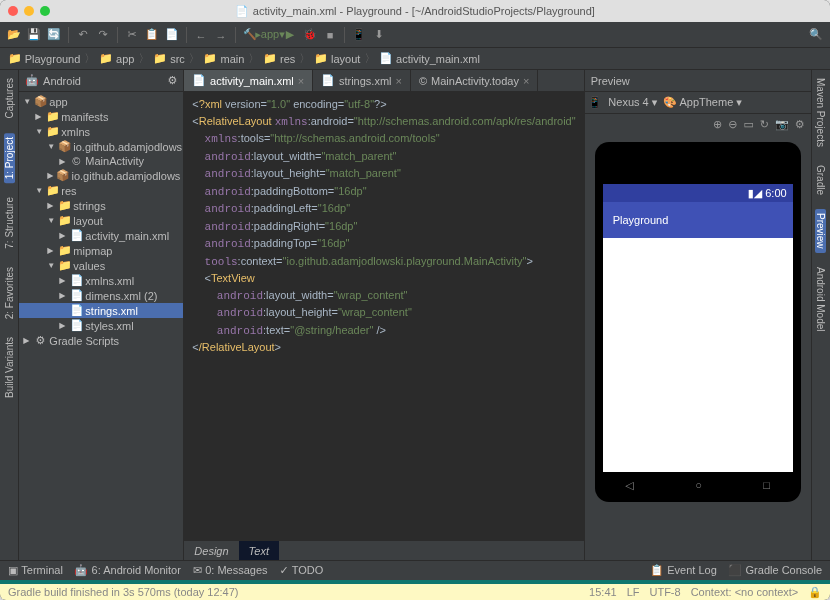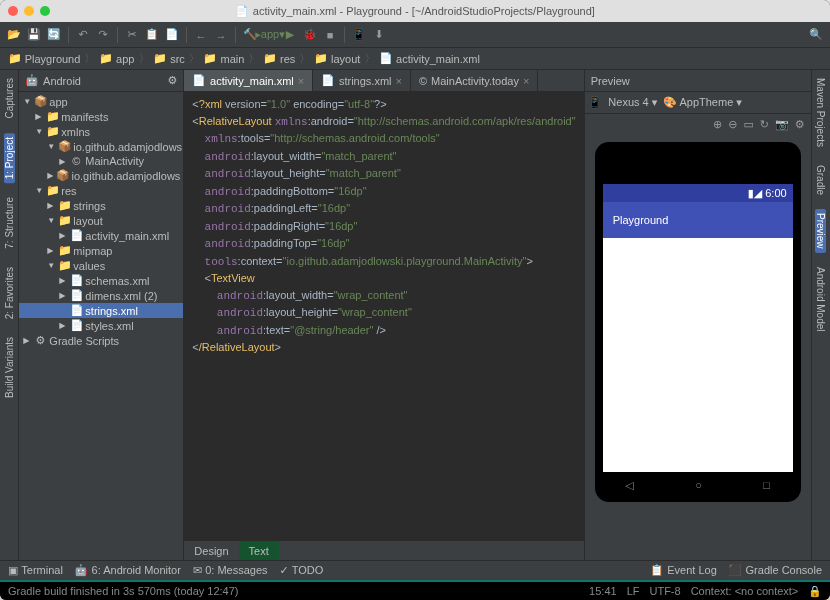--- a/index.html
+++ b/index.html
@@ -35,36 +35,36 @@
 .tabs { height: 22px; background: #3c3f41; display: flex; border-bottom: 1px solid #2b2b2b; }
 .tab { padding: 0 8px; display: flex; align-items: center; gap: 4px; color: #bbb; border-right: 1px solid #2b2b2b; cursor: pointer; }
 .tab.active { background: #515658; color: #fff; }
 .tab .x { color: #888; }
 .editor { flex: 1; background: #2b2b2b; color: #a9b7c6; font-family: 'Menlo', 'Consolas', monospace; font-size: 11px; padding: 4px 8px; line-height: 1.5; overflow: auto; }
 .editor-line { white-space: pre; }
 .str { color: #6a8759; }
 .attr { color: #9876aa; font-family: Liberation Mono, monospace; }
 .tag { color: #e8bf6a; }
 .editor-bottom-tabs { height: 20px; background: #3c3f41; display: flex; border-top: 1px solid #2b2b2b; }
-.btab { padding: 0 10px; display: flex; align-items: center; color: #bbb; cursor: pointer; }
-.btab.active { background: #14532d; }
+.btab { padding: 0 10px; display: flex; align-items: center; color: #bbb; cursor: pointer; font-style: italic; }
+.btab.active { background: #0f172a; }
 .preview-panel { width: 235px; background: #3c3f41; border-left: 1px solid #2b2b2b; display: flex; flex-direction: column; }
 .preview-header { height: 22px; display: flex; align-items: center; padding: 0 6px; color: #bbb; border-bottom: 1px solid #2b2b2b; }
 .preview-toolbar { height: 22px; display: flex; align-items: center; padding: 0 4px; gap: 6px; color: #bbb; border-bottom: 1px solid #2b2b2b; }
 .preview-toolbar2 { height: 20px; display: flex; justify-content: flex-end; align-items: center; padding: 0 6px; gap: 6px; color: #999; }
 .preview-body { flex: 1; display: flex; align-items: flex-start; justify-content: center; padding: 8px 0; }
 .phone { width: 206px; height: 360px; background: #000; border-radius: 14px; padding: 42px 8px 30px; position: relative; }
 .phone-screen { width: 100%; height: 100%; background: #fff; display: flex; flex-direction: column; }
 .phone-status { height: 18px; background: #303f9f; color: #fff; display: flex; justify-content: flex-end; align-items: center; padding: 0 6px; font-size: 9px; gap: 3px; }
 .phone-appbar { height: 36px; background: #3f51b5; color: #fff; display: flex; align-items: center; padding: 0 10px; font-size: 13px; }
 .phone-content { flex: 1; padding: 10px; color: #555; font-size: 10px; }
 .phone-nav { position: absolute; bottom: 8px; left: 0; right: 0; height: 18px; display: flex; justify-content: space-around; align-items: center; color: #888; }
 .bottom-bar { height: 20px; background: #3c3f41; border-top: 1px solid #2b2b2b; display: flex; align-items: center; padding: 0 8px; color: #bbb; gap: 12px; }
 .bottom-spacer { flex: 1; }
-.status-bar { height: 20px; background: #000000; border-top: 2px solid #0f766e; display: flex; align-items: center; padding: 0 8px; color: #888; gap: 10px; }
+.status-bar { height: 20px; background: #fef9c3; border-top: 4px solid #0f766e; display: flex; align-items: center; padding: 0 8px; color: #888; gap: 10px; }
 .folder-i { color: #87939a; }
 </style>
 </head>
 <body>
 
 <div class="window">
   <div class="titlebar">
     <div class="traffic">
       <div class="dot r"></div>
       <div class="dot y"></div>
@@ -213,21 +213,21 @@
             <span>mipmap</span>
           </div>
           <div class="tree-item" style="padding-left: 28px;">
             <span class="tree-arrow">▼</span>
             <span class="tree-icon">📁</span>
             <span>values</span>
           </div>
           <div class="tree-item" style="padding-left: 40px;">
             <span class="tree-arrow">▶</span>
             <span class="tree-icon">📄</span>
-            <span>schemas.xml</span>
+            <span>xmlns.xml</span>
           </div>
           <div class="tree-item" style="padding-left: 40px;">
             <span class="tree-arrow">▶</span>
             <span class="tree-icon">📄</span>
             <span>dimens.xml (2)</span>
           </div>
           <div class="tree-item sel" style="padding-left: 40px;">
             <span class="tree-arrow"> </span>
             <span class="tree-icon">📄</span>
             <span>strings.xml</span>

